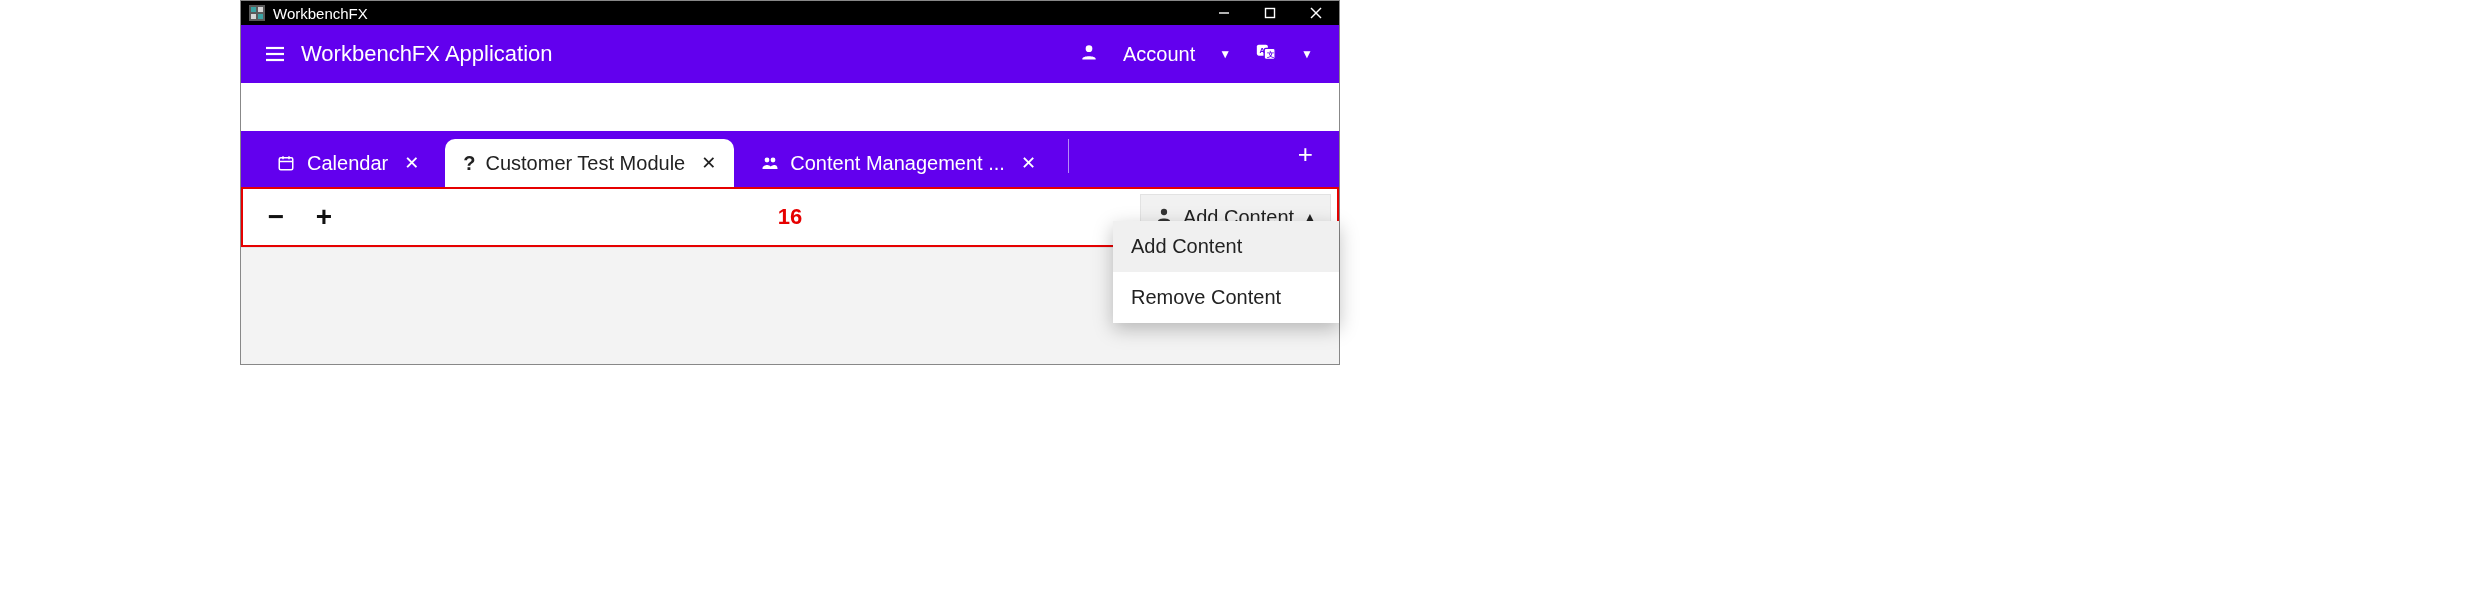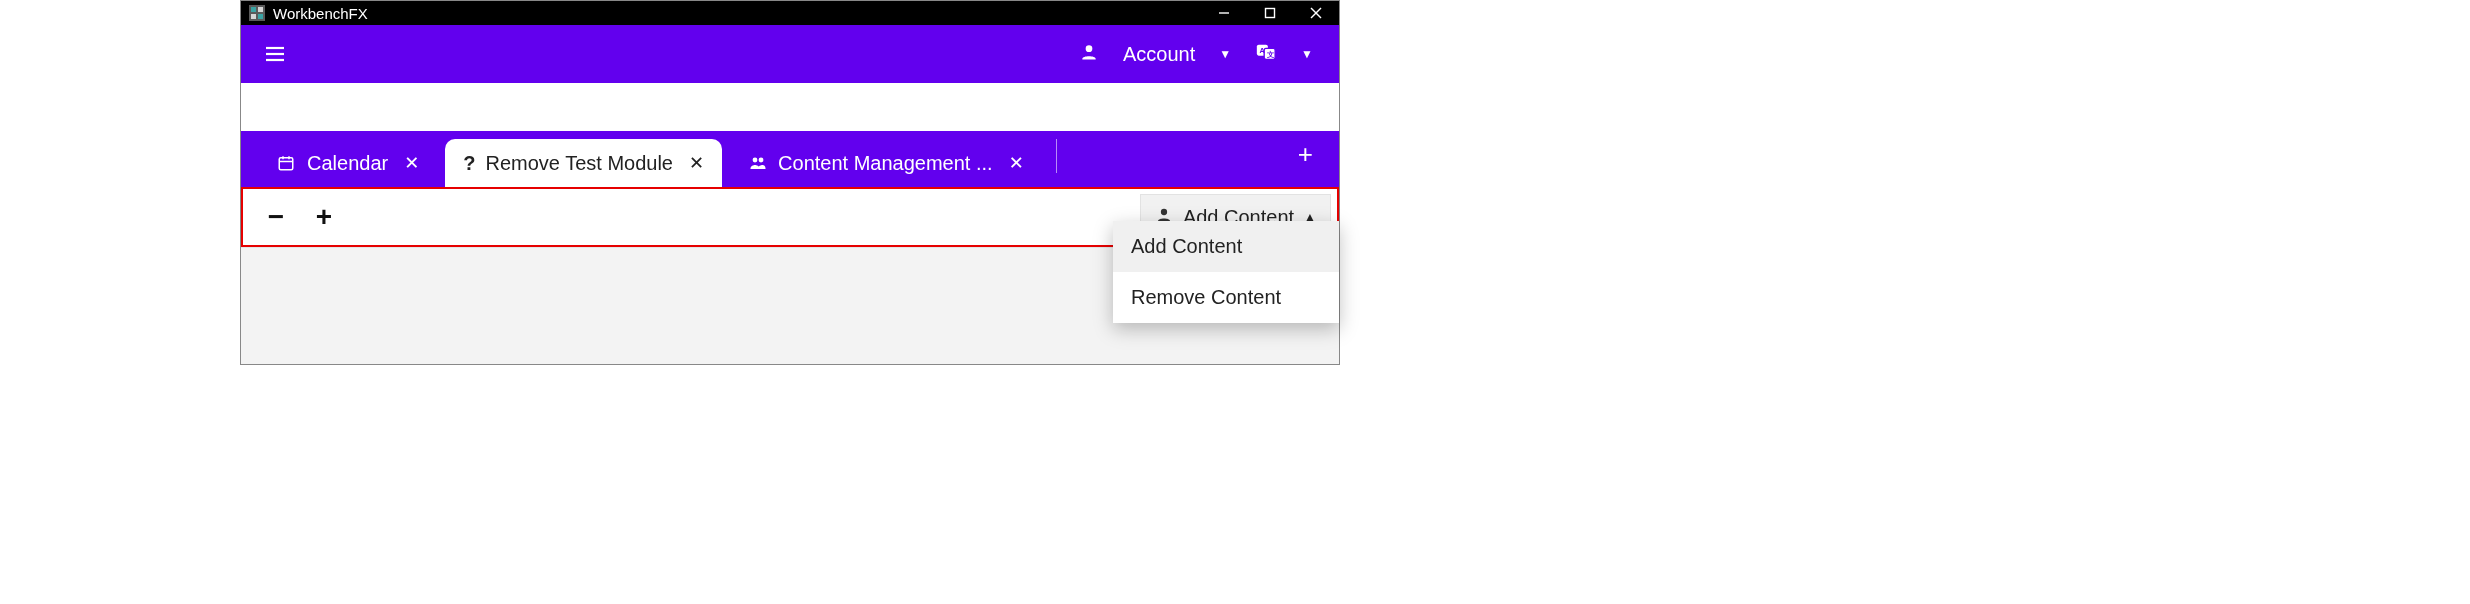--- a/index.html
+++ b/index.html
@@ -174,20 +174,21 @@
     </div>
 
     <div class="header">
       <div class="hamburger">
         <svg width="24" height="24" viewBox="0 0 24 24">
             <line x1="3" y1="6" x2="21" y2="6" stroke="#fff" stroke-width="2.2"></line>
             <line x1="3" y1="12" x2="21" y2="12" stroke="#fff" stroke-width="2.2"></line>
             <line x1="3" y1="18" x2="21" y2="18" stroke="#fff" stroke-width="2.2"></line>
           </svg>
       </div>
+      <div class="app-title">WorkbenchFX Application</div>
       <div class="spacer"></div>
       <div class="hdr-item">
         <span>
           <svg width="20" height="20" viewBox="0 0 24 24" fill="#fff">
               <circle cx="12" cy="8" r="4"></circle>
               <path d="M4 20c0-4 16-4 16 0v1H4z"></path>
             </svg>
         </span>
         <span>Account</span>
         <span class="hdr-caret">▼</span>
@@ -214,21 +215,21 @@
               <line x1="8" y1="3" x2="8" y2="7"></line>
               <line x1="16" y1="3" x2="16" y2="7"></line>
             </svg>
         </span>
         <span>Calendar</span>
         <span class="tab-close">✕</span>
       </div>
 
       <div class="tab active">
         <span class="tab-icon" style="color:#222; font-weight:700; font-size:20px;width:auto;">?</span>
-        <span>Remove Test Module</span>
+        <span>Customer Test Module</span>
         <span class="tab-close">✕</span>
       </div>
 
       <div class="tab">
         <span class="tab-icon">
           <svg width="20" height="18" viewBox="0 0 24 24" fill="#fff">
               <circle cx="8" cy="8" r="3.2"></circle>
               <circle cx="16" cy="8" r="3.2"></circle>
               <path d="M2 19c0-3 4-4.5 6-4.5s6 1.5 6 4.5v1H2z"></path>
               <path d="M12 19c0-3 4-4.5 6-4.5s4 1.5 4 4.5v1H12z"></path>
@@ -241,20 +242,21 @@
       <div class="tab-sep"></div>
       <div class="tabs-spacer"></div>
       <div class="add-tab">+</div>
     </div>
 
     <div class="module-toolbar">
       <div class="tb-left">
         <div class="tb-btn">−</div>
         <div class="tb-btn">+</div>
       </div>
+      <div class="tb-count">16</div>
       <div class="tb-right">
         <div class="add-content-btn">
           <span>
             <svg width="18" height="18" viewBox="0 0 24 24" fill="#333">
                 <circle cx="12" cy="8" r="4.2"></circle>
                 <path d="M4 20c0-4.5 16-4.5 16 0v1H4z"></path>
               </svg>
           </span>
           <span>Add Content</span>
           <span class="caret-up">▲</span>

